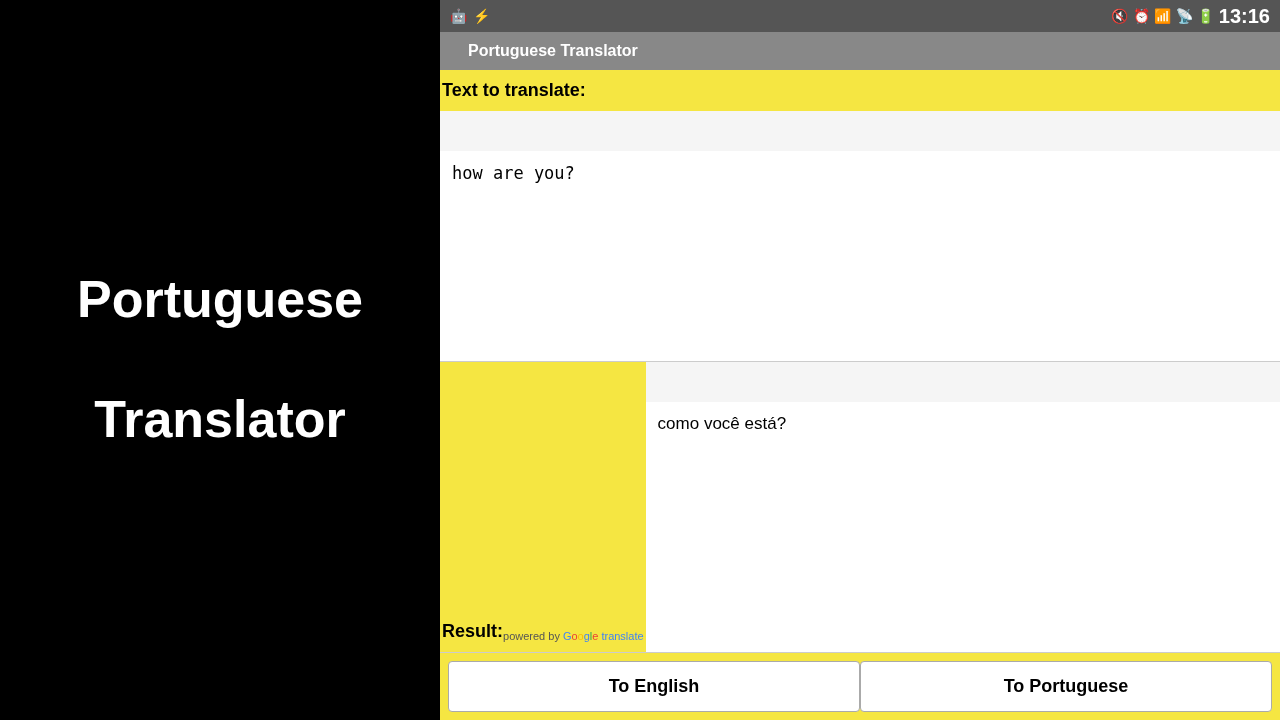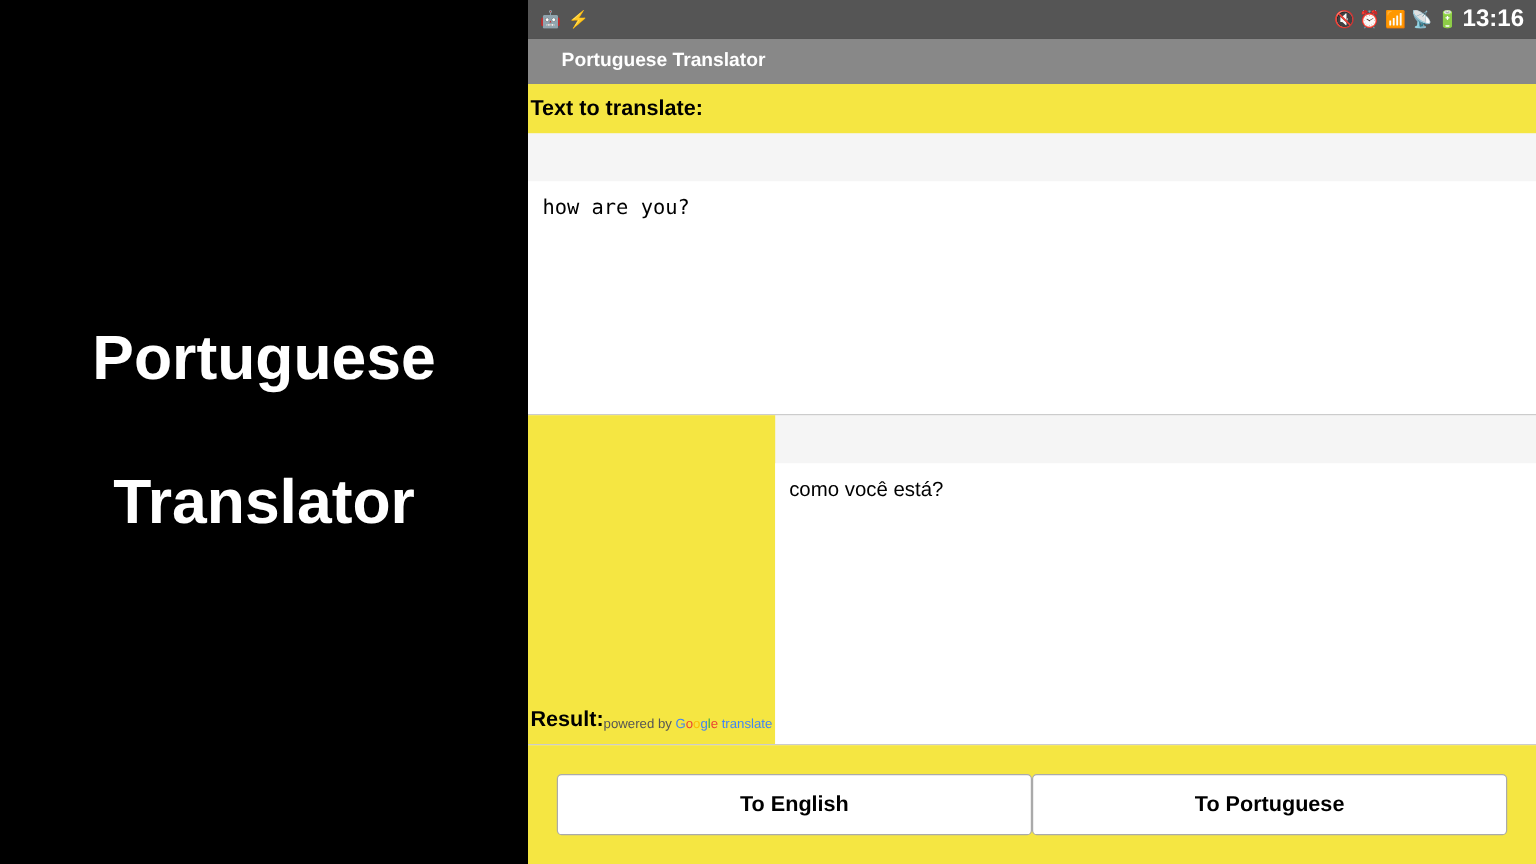--- a/index.html
+++ b/index.html
@@ -123,21 +123,21 @@
 
     .divider {
       height: 1px;
       background: #ccc;
     }
 
     .button-bar {
       background: #f5e642;
       display: flex;
       gap: 0;
-      padding: 24px;
+      padding: 8px;
     }
 
     .translate-btn {
       flex: 1;
       background: #fff;
       border: 1.5px solid #aaa;
       border-radius: 4px;
       padding: 14px 8px;
       font-size: 18px;
       font-weight: bold;

